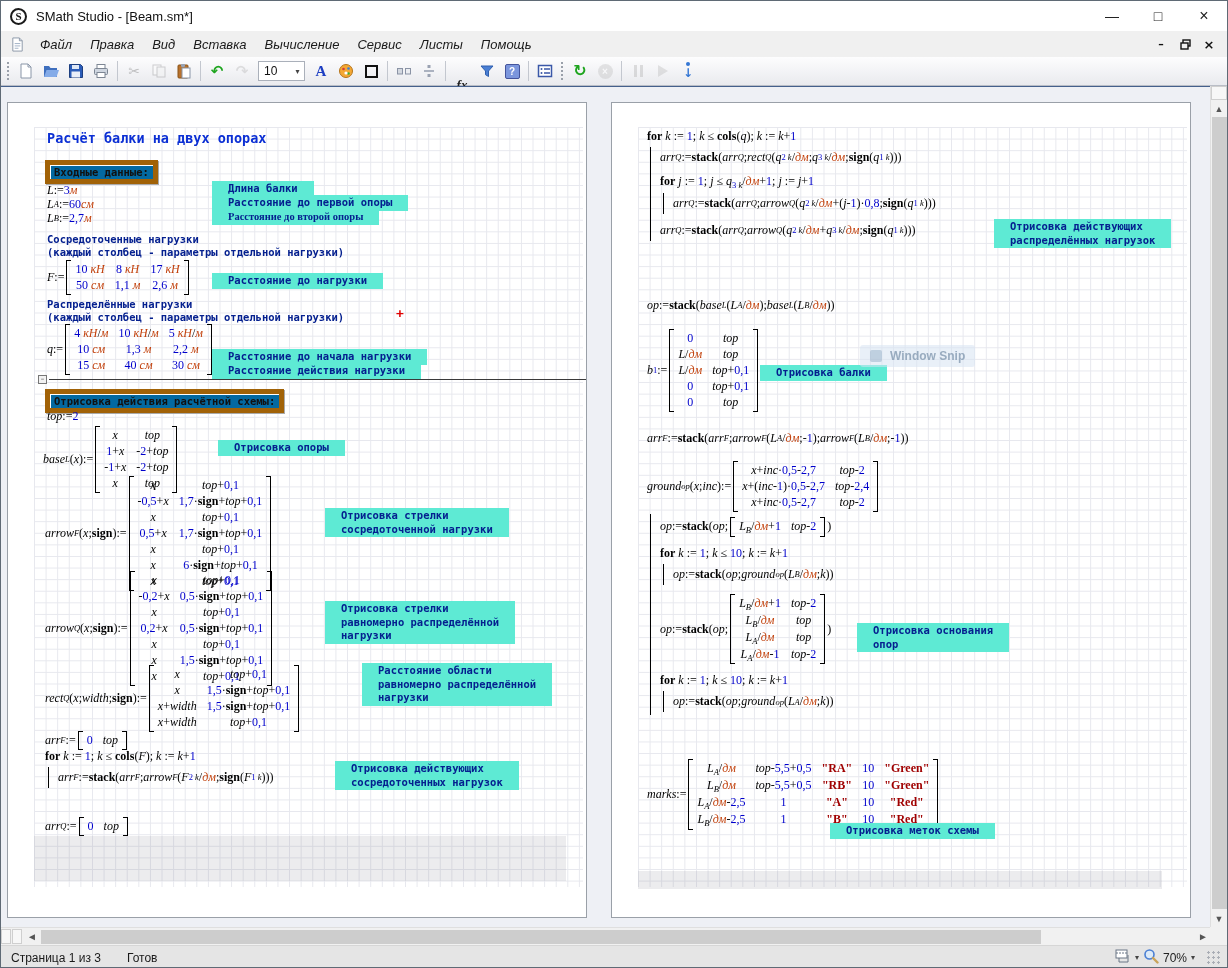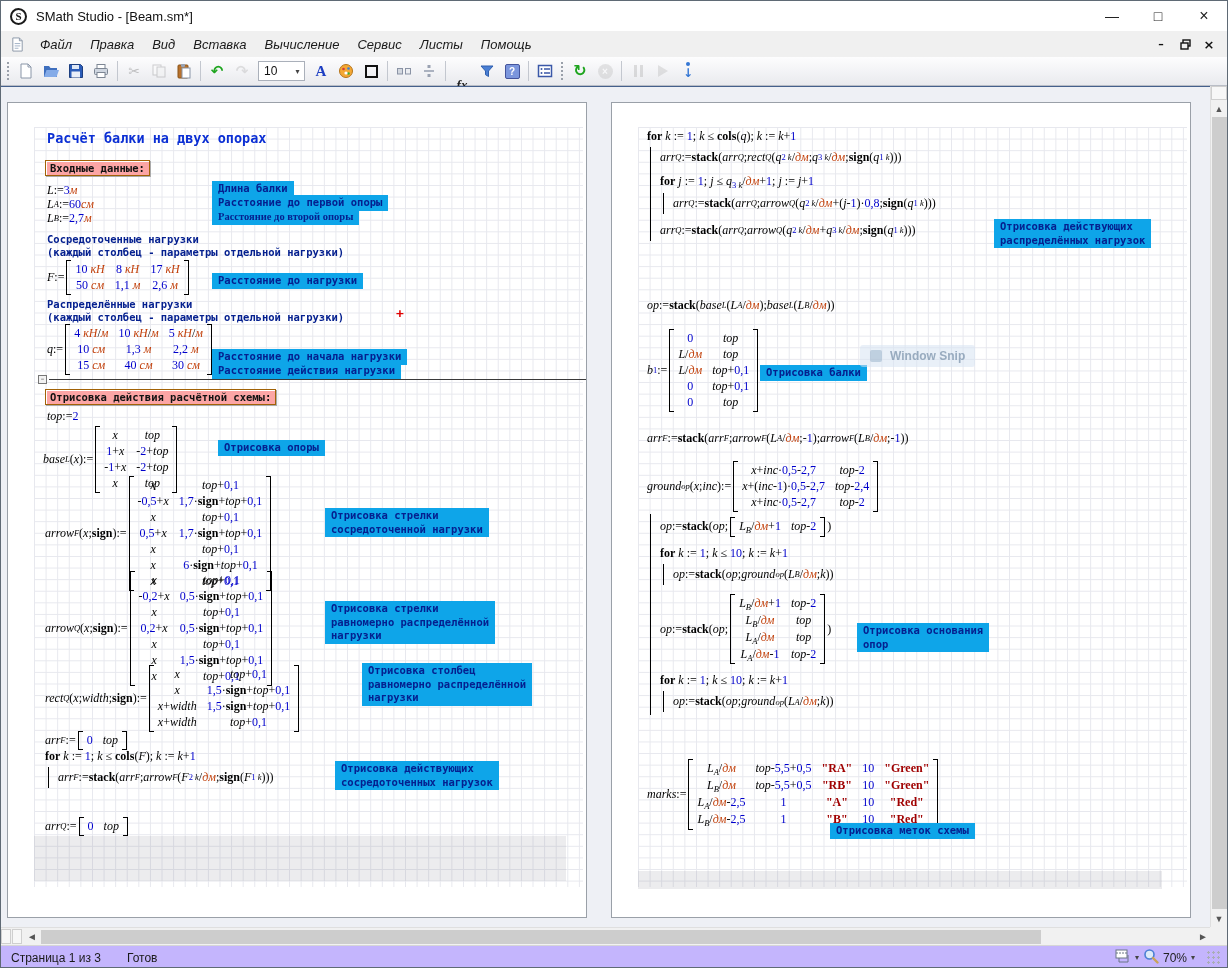--- a/index.html
+++ b/index.html
@@ -45,25 +45,25 @@
   .snap-glyph .arr{font:bold 12px "DejaVu Sans",sans-serif;color:#3577d4;}
   
   .canvas{position:absolute;left:0;top:85px;width:1228px;height:841px;background:#eef0f5;border-top:1px solid #44608c;overflow:hidden;}
   .page{position:absolute;width:580px;height:816px;background:#fff;border:1px solid #9aa0a8;}
   .page-grid{position:absolute;left:26px;top:24px;right:3px;bottom:30px;
      background-image:linear-gradient(#e7e8ee 1px,transparent 1px),linear-gradient(90deg,#e7e8ee 1px,transparent 1px);
      background-size:11.6px 11.6px;}
   
   .region{position:absolute;white-space:nowrap;}
   .region-title{font:bold 13.5px "DejaVu Sans Mono",monospace;color:#0b2fd4;}
-  .region-boxlabel{font:bold 10.5px "DejaVu Sans Mono",monospace;color:#111;background:#fca5a5;
-      border:1px solid #a16207;box-shadow:inset 1px 1px 0 #fff, 1px 1px 0 #aaa;padding:1px 4px;}
+  .region-boxlabel{font:bold 10.5px "DejaVu Sans Mono",monospace;color:#111;background:#0369a1;
+      border:5px solid #a16207;box-shadow:inset 1px 1px 0 #fff, 1px 1px 0 #aaa;padding:1px 4px;}
   .region-header{font:bold 10.5px "DejaVu Sans Mono",monospace;color:#05208f;line-height:13px;}
   .region-comment{font:bold 10.5px "DejaVu Sans Mono",monospace;color:#05208f;line-height:13.5px;
-      background:#0ea5e9;padding:1px 6px;display:inline-block;}
+      background:#5eead4;padding:1px 16px;display:inline-block;}
   .region-math{font:italic 12px "Liberation Serif",serif;color:#000;line-height:15px;}
   .mline{display:inline-flex;align-items:center;white-space:nowrap;}
   .mnum{color:#0000cc;font-style:normal;}
   .munit{color:#c2410c;font-style:italic;}
   .mvar{font-style:italic;}
   .mfunc,.mkw{font-style:normal;font-weight:bold;}
   .mop{font-style:normal;}
   .mstr{color:#a00000;font-style:normal;font-weight:bold;}
   sub.msub{font-size:8.5px;line-height:1;font-style:italic;}
   .mx{display:inline-flex;align-items:stretch;margin:0 2px;}
@@ -90,21 +90,21 @@
   .vs-up{position:absolute;top:14px;left:0;right:0;height:17px;display:flex;align-items:center;justify-content:center;font-size:9px;color:#555;}
   .vs-thumb{position:absolute;top:31px;left:1px;width:15px;bottom:18px;background:#cdcdcd;}
   .vs-down{position:absolute;bottom:0;left:0;right:0;height:17px;display:flex;align-items:center;justify-content:center;font-size:9px;color:#555;}
   .hscroll{position:absolute;left:0;top:926px;width:1211px;height:18px;background:#f1f1f1;border-top:1px solid #dfdfdf;}
   .hs-split{position:absolute;top:1px;width:10px;height:15px;background:#f7f7f7;border:1px solid #cfcfcf;}
   .hs-left{position:absolute;left:22px;top:0;width:18px;height:100%;display:flex;align-items:center;justify-content:center;font-size:10px;color:#555;}
   .hs-thumb{position:absolute;left:40px;top:1.5px;width:1000px;height:14px;background:#cdcdcd;}
   .hs-right{position:absolute;right:0;top:0;width:18px;height:100%;display:flex;align-items:center;justify-content:center;font-size:10px;color:#555;}
   .scroll-corner{position:absolute;right:0;top:926px;width:17px;height:18px;background:#f1f1f1;}
   
-  .statusbar{position:absolute;left:0;top:944px;right:0;height:24px;background:#c4b5fd;border-top:1px solid #d6d6d6;
+  .statusbar{position:absolute;left:0;top:944px;right:0;height:24px;background:#e5e5e5;border-top:1px solid #d6d6d6;
       display:flex;align-items:center;font-size:12px;color:#1a1a1a;padding:0 6px;}
   .status-page{margin-left:4px;}
   .status-ready{margin-left:26px;}
   .status-right{margin-left:auto;display:flex;align-items:center;gap:4px;}
   .caret{font-size:8px;color:#444;}
   .zoom-val{font-size:12px;color:#222;}
   .grip{width:14px;height:14px;margin-left:8px;
       background-image:radial-gradient(#a9adb5 1.2px,transparent 1.3px);background-size:5px 5px;background-position:bottom right;}
 </style>
 </head>
@@ -526,21 +526,21 @@
                 <span class="mxc"><span class="mnum">1,5</span><span class="mop">·</span><span class="mfunc">sign</span><span class="mop">+</span><span class="mvar">top</span><span class="mop">+</span><span class="mnum">0,1</span></span>
                 <span class="mxc"><span class="mvar">x</span><span class="mop">+</span><span class="mvar">width</span></span>
                 <span class="mxc"><span class="mnum">1,5</span><span class="mop">·</span><span class="mfunc">sign</span><span class="mop">+</span><span class="mvar">top</span><span class="mop">+</span><span class="mnum">0,1</span></span>
                 <span class="mxc"><span class="mvar">x</span><span class="mop">+</span><span class="mvar">width</span></span>
                 <span class="mxc"><span class="mvar">top</span><span class="mop">+</span><span class="mnum">0,1</span></span>
               </span>
               <span class="mxb mxr"></span>
             </span>
           </span></div>
         <div class="region region-comment" style="left: 354px; top: 560px;">
-          <div>Отрисовка столбец</div>
+          <div>Расстояние области</div>
           <div>равномерно распределённой</div>
           <div>нагрузки</div>
         </div>
         <div class="region region-math" style="left: 37px; top: 628px;"><span class="mline">
             <span class="mvar">arr</span>
             <sub class="msub"><span class="mvar">F</span></sub>
             <span class="mop"> </span>
             <span class="mop">:</span>
             <span class="mop">=</span>
             <span class="mop"> </span>

